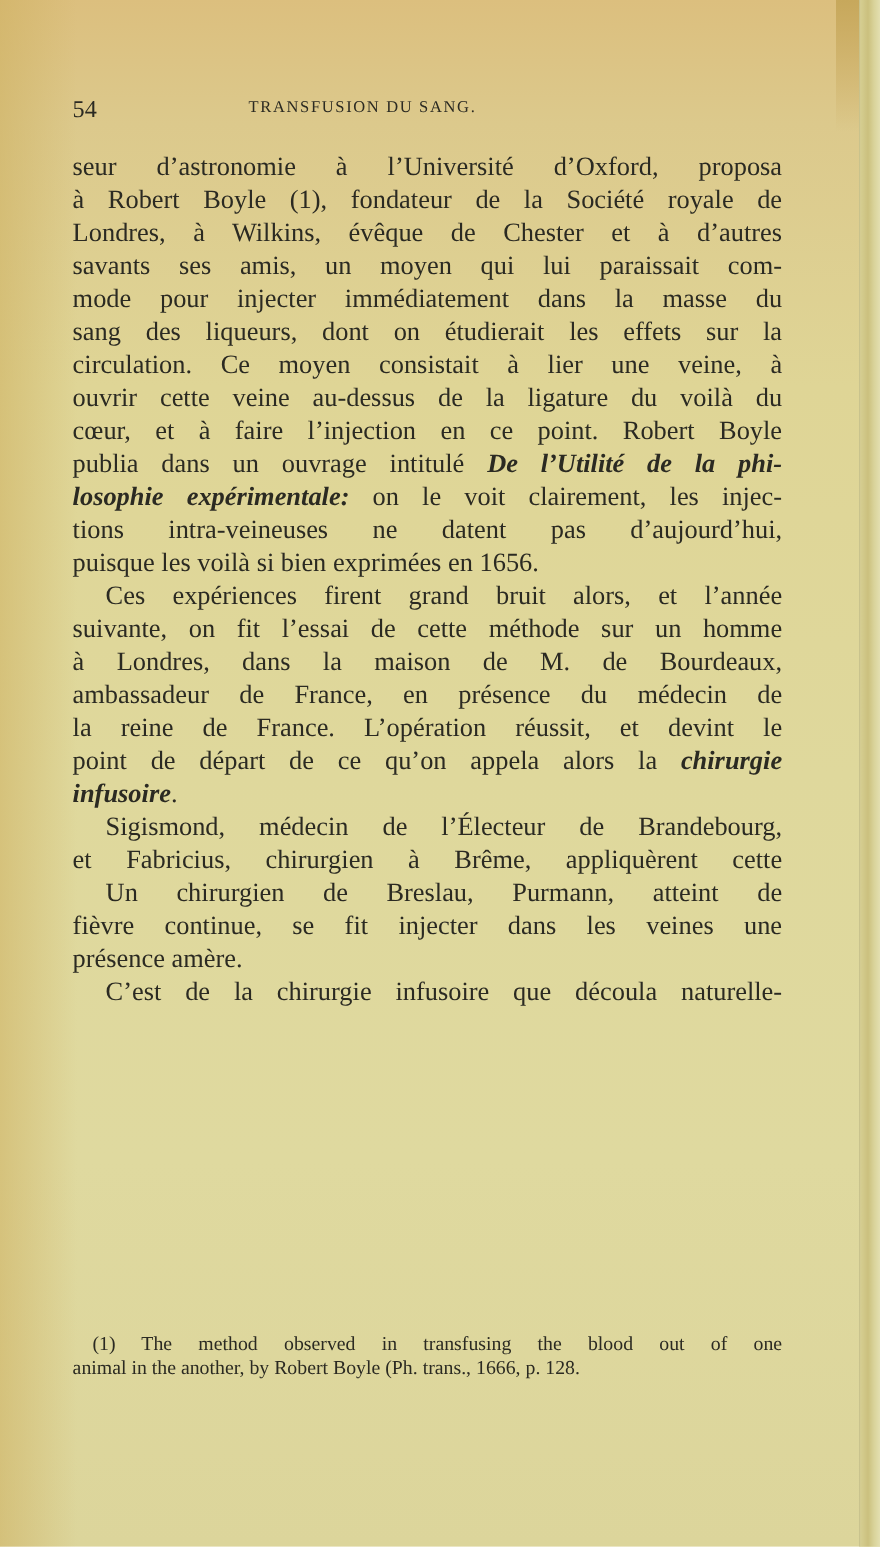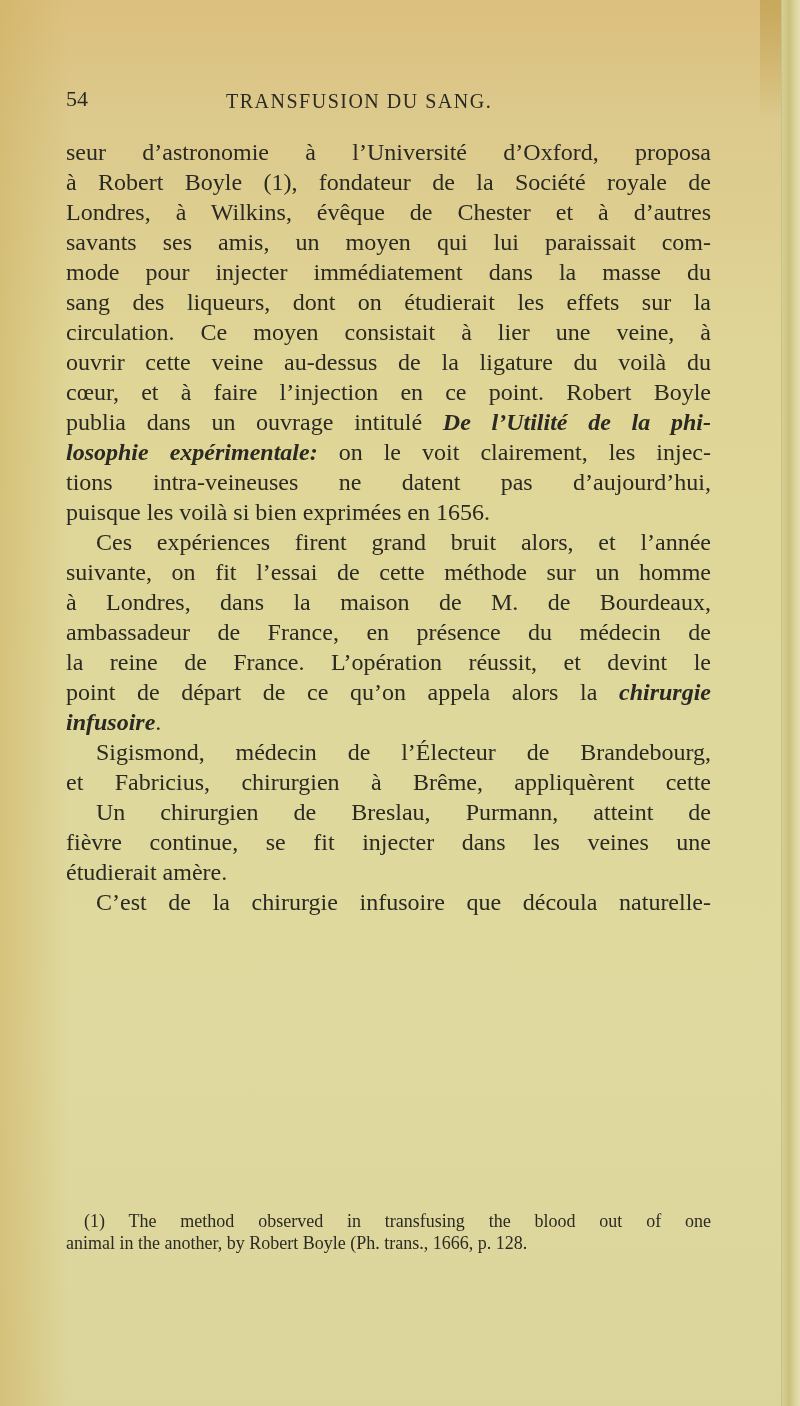--- a/index.html
+++ b/index.html
@@ -45,21 +45,21 @@
     .page-number {
       position: absolute;
       left: 0;
       top: 0;
       font-size: 22px;
     }
     .running-title {
       position: absolute;
       left: 160px;
       top: 4px;
-      font-size: 20px;
+      font-size: 15px;
       letter-spacing: 1.5px;
       font-variant: small-caps;
       text-transform: uppercase;
     }
     .text-block {
       position: absolute;
       left: 66px;
       top: 137px;
       width: 645px;
     }
@@ -133,20 +133,20 @@
   <span class="line">suivante, on fit l’essai de cette méthode sur un homme</span>
   <span class="line">à Londres, dans la maison de M. de Bourdeaux,</span>
   <span class="line">ambassadeur de France, en présence du médecin de</span>
   <span class="line">la reine de France. L’opération réussit, et devint le</span>
   <span class="line"><span>point de départ de ce qu’on appela alors la </span><span class="it">chirurgie</span></span>
   <span class="line last"><span class="it">infusoire</span><span>.</span></span>
   <span class="line indent">Sigismond, médecin de l’Électeur de Brandebourg,</span>
   <span class="line">et Fabricius, chirurgien à Brême, appliquèrent cette</span>
   <span class="line indent">Un chirurgien de Breslau, Purmann, atteint de</span>
   <span class="line">fièvre continue, se fit injecter dans les veines une</span>
-  <span class="line last">étudierait amère.</span>
+  <span class="line last">présence amère.</span>
   <span class="line indent">C’est de la chirurgie infusoire que découla naturelle-</span>
 </div>
 
 <div class="footnotes">
   <div class="fn-line first"><span>(1)</span><span> The method observed in transfusing the blood out of one</span></div>
   <div class="fn-line last">animal in the another, by Robert Boyle (Ph. trans., 1666, p. 128.</div>
 </div>
 
 </body></html>

